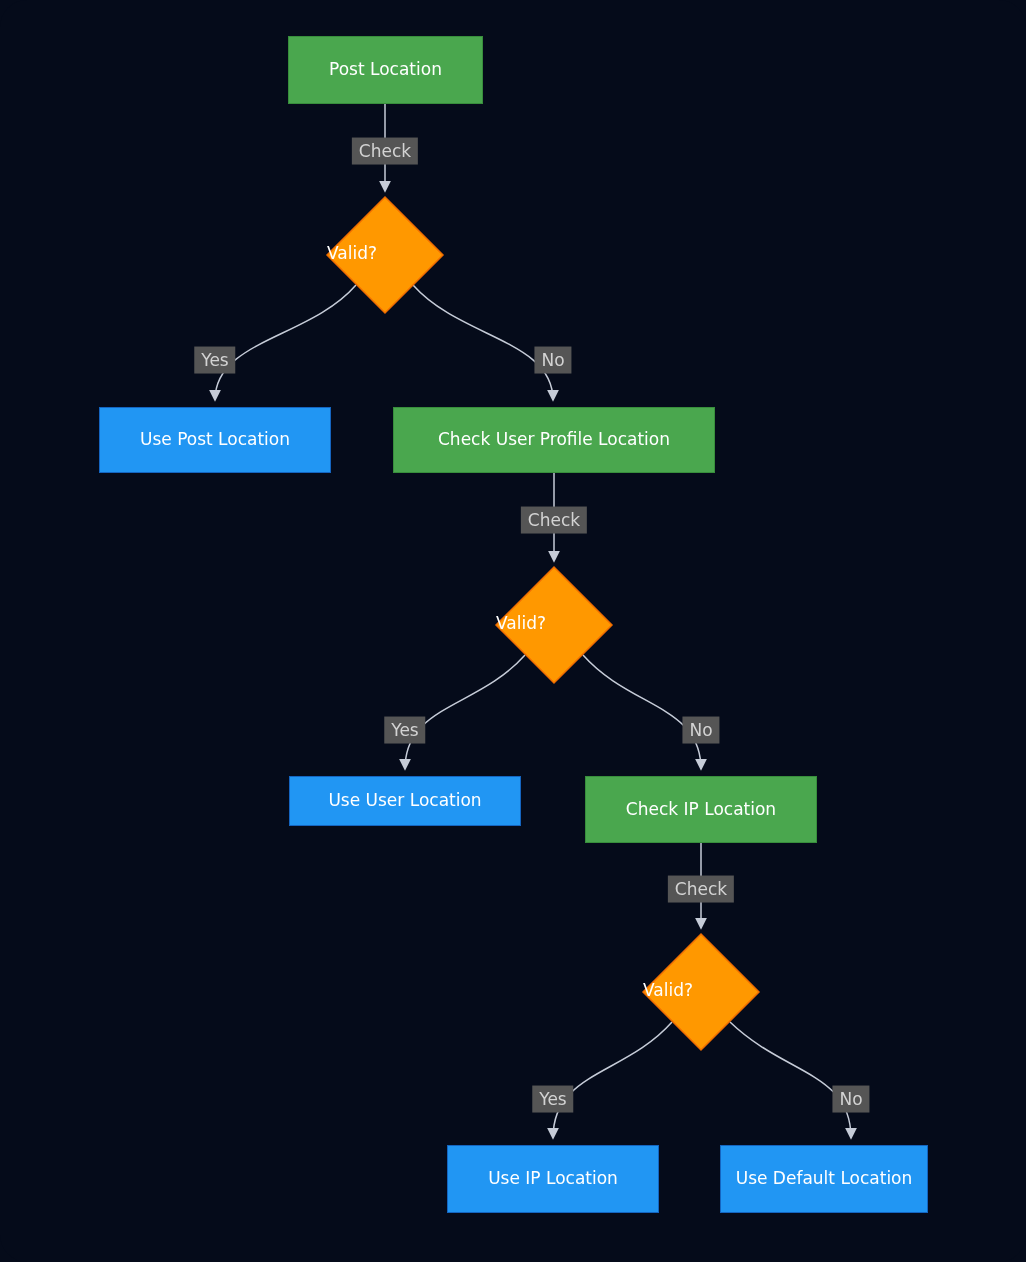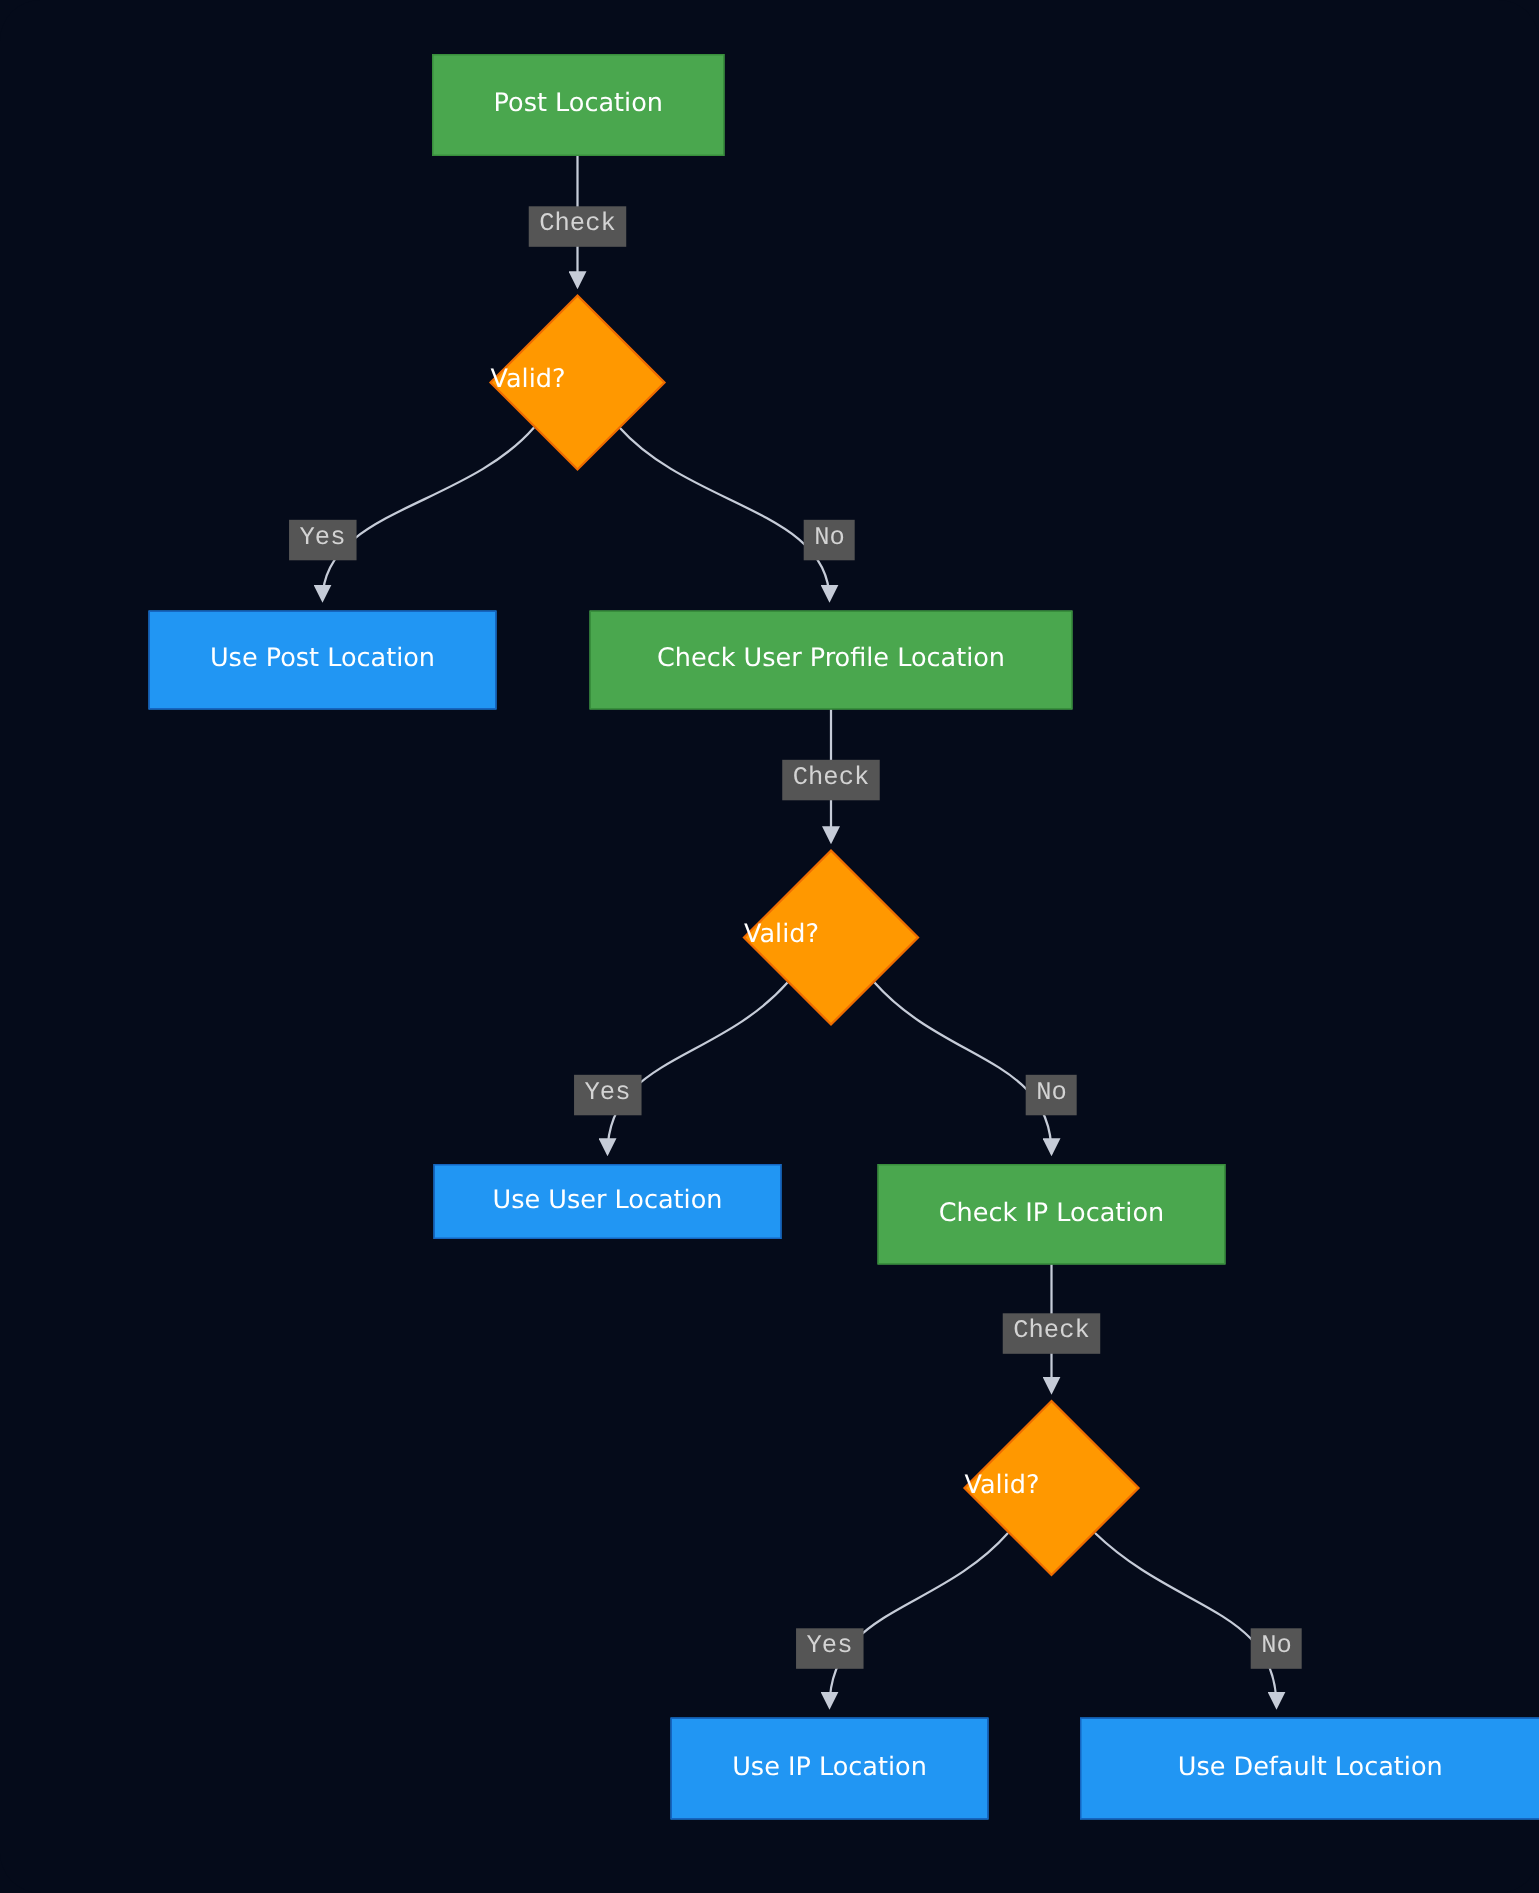--- a/index.html
+++ b/index.html
@@ -67,21 +67,20 @@
   .edge-label {
     position: absolute;
     z-index: 3;
     transform: translate(-50%, -50%);
     background: var(--edge-label-bg);
     color: var(--edge-label-text);
     font-size: 17px;
     line-height: 1.35;
     padding: 2px 7px;
     white-space: nowrap;
-    font-family: Liberation Mono, monospace;
   }
 </style>
 </head>
 <body>
 
 <div class="stage">
 
   <svg class="edges-layer" viewBox="0 0 1026 1262" xmlns="http://www.w3.org/2000/svg">
     <defs>
       <marker id="arrow" viewBox="0 0 10 10" refX="8.5" refY="5" markerWidth="8" markerHeight="8" orient="auto-start-reverse">
@@ -121,21 +120,21 @@
   </div>
 
   <div class="node green" style="left:585px; top:776px; width:232px; height:67px;">
     <span>Check IP Location</span>
   </div>
 
   <div class="node blue" style="left:447px; top:1145px; width:212px; height:68px;">
     <span>Use IP Location</span>
   </div>
 
-  <div class="node blue" style="left:720px; top:1145px; width:307px; height:68px;">
+  <div class="node blue" style="left:720px; top:1145px; width:208px; height:68px;">
     <span>Use Default Location</span>
   </div>
 
   <div class="diamond-text" style="left:327px; top:243px; width:116px;">Valid?</div>
   <div class="diamond-text" style="left:496px; top:613px; width:116px;">Valid?</div>
   <div class="diamond-text" style="left:643px; top:980px; width:116px;">Valid?</div>
 
   <div class="edge-label" style="left:385px; top:151px;">Check</div>
   <div class="edge-label" style="left:215px; top:360px;">Yes</div>
   <div class="edge-label" style="left:553px; top:360px;">No</div>

